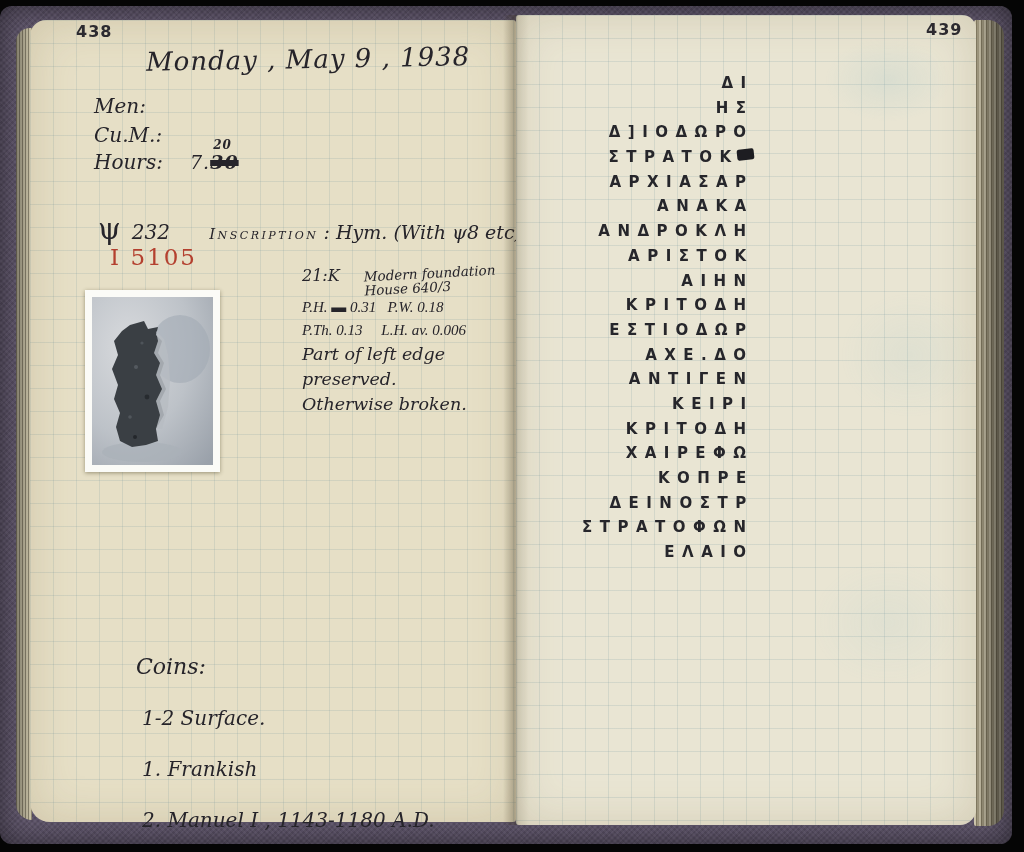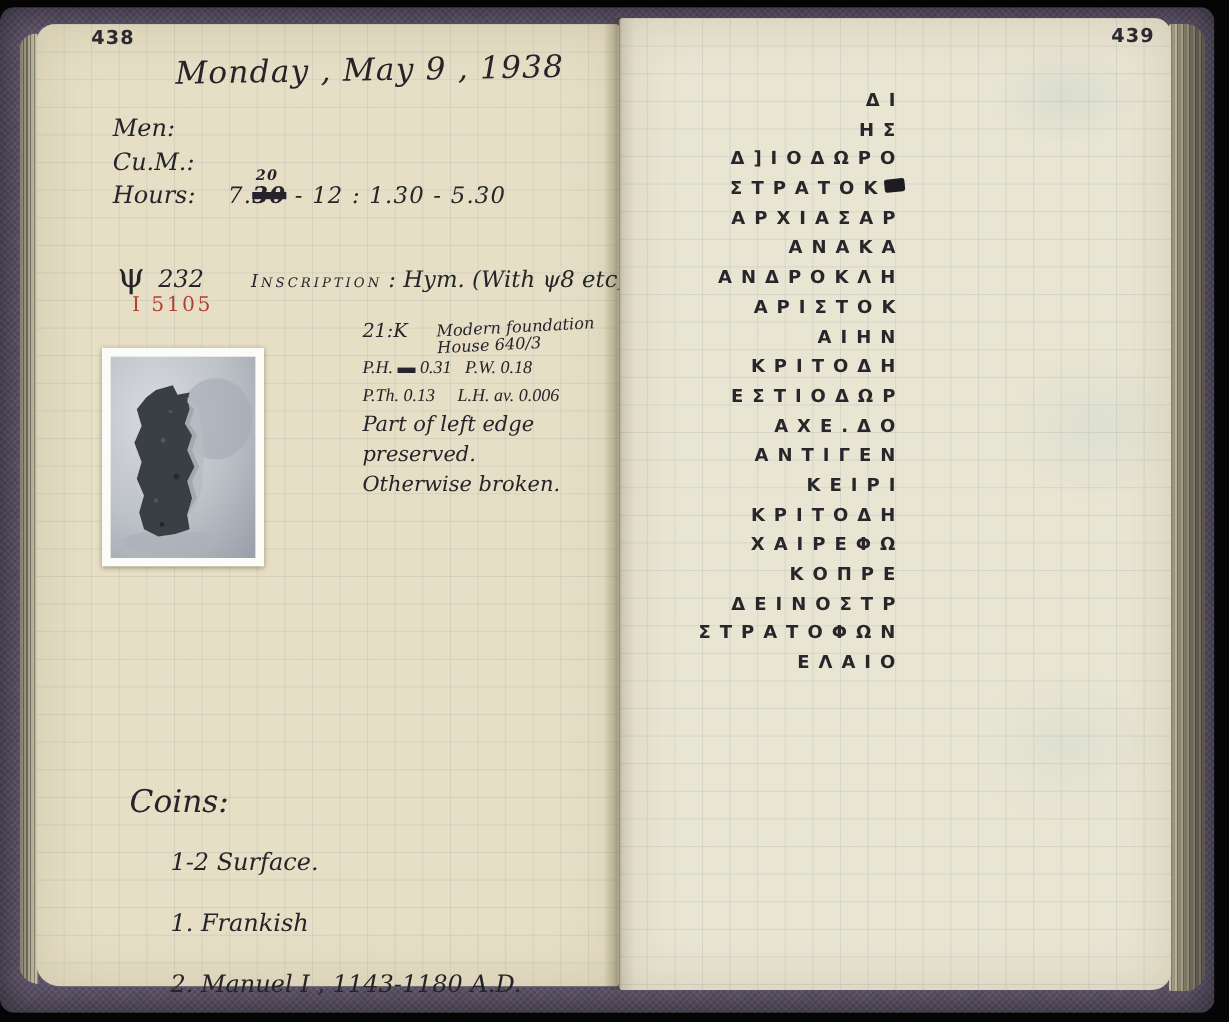--- a/index.html
+++ b/index.html
@@ -47,29 +47,29 @@
   .pagenum{font-family:"DejaVu Sans", sans-serif;font-weight:600;font-size:16px;letter-spacing:1px;color:#2c2a30;}
   .date-line{font-size:26px;transform:rotate(-1deg);letter-spacing:1px;}
   .lab{font-size:20px;}
   .hours-val{font-size:19px;letter-spacing:1px;}
   .struck{position:relative;text-decoration:line-through;text-decoration-thickness:6px;font-weight:700;}
   .sup20{position:absolute;top:-13px;left:3px;font-size:12px;text-decoration:none;font-weight:700;}
   .psi{font-size:29px;font-style:normal;font-family:"DejaVu Serif",serif;}
   .psi-num{font-size:20px;font-style:italic;}
   .insc-caps{font-variant:small-caps;font-size:15px;letter-spacing:2.5px;font-style:italic;}
   .insc-rest{font-size:19px;font-style:italic;}
-  .red-ink{color:#b4402f;font-size:17px;letter-spacing:2px;font-family:"DejaVu Serif",serif;}
+  .red-ink{color:#b4402f;font-size:23px;letter-spacing:2px;font-family:"DejaVu Serif",serif;}
   .notes{position:absolute;left:272px;top:246px;width:225px;font-size:15px;}
   .fs-row{display:flex;gap:24px;align-items:flex-start;margin-bottom:2px;}
   .fs-label{font-style:italic;font-size:16px;}
   .fs-stack{display:flex;flex-direction:column;line-height:14px;transform:rotate(-3deg);}
   .fs-stack span{font-style:italic;font-size:13.5px;}
   .meas{white-space:pre;font-style:italic;font-size:15px;line-height:23px;font-family:Liberation Serif, serif;}
   .cond{font-style:italic;font-size:17.5px;line-height:25px;}
-  .coins-h{font-size:26px;}
+  .coins-h{font-size:22px;margin-left:28px;}
   .coins-item{font-size:20px;}
   
   .photo-card{position:absolute;left:55px;top:270px;width:135px;height:182px;background:#fbfbf7;
         box-shadow:0 1px 4px rgba(60,50,20,.45);padding:7px;box-sizing:border-box;}
   .photo-card svg{display:block;width:121px;height:168px;}
   
   .greek-block{position:absolute;left:66px;top:56px;}
   .g-line{font-family:"DejaVu Sans", sans-serif;font-weight:700;font-size:15px;
         letter-spacing:7.5px;line-height:24.7px;height:24.7px;color:#26262b;white-space:nowrap;text-align:right;}
   .ind-0{margin-left:0;} .ind-2{margin-left:44px;} .ind-5{margin-left:128px;}
@@ -87,21 +87,21 @@
   <div class="page page-left">
     <div class="abs pagenum" style="left:46px;top:2px;">438</div>
 
     <div class="abs hand date-line" style="left:116px;top:24px;">Monday , May 9 , 1938</div>
 
     <div class="abs hand lab" style="left:64px;top:74px;">Men:</div>
     <div class="abs hand lab" style="left:64px;top:103px;">Cu.M.:</div>
 
     <div class="abs" style="left:64px;top:130px;">
       <span class="hand lab">Hours:</span>
-      <span class="hand hours-val" style="margin-left:22px;"><span>7.</span><span class="struck"><span>30</span><span class="sup20">20</span></span><span> - 12 : 1.30 - 5.30</span></span>
+      <span class="hand hours-val" style="margin-left:22px;"><span>7.</span><span class="struck"><span>30</span><span class="sup20">20</span></span></span>
     </div>
 
     <div class="abs" style="left:68px;top:192px;">
       <span class="psi">ψ</span>
       <span class="psi-num" style="margin-left:6px;">232</span>
       <span class="insc-caps" style="margin-left:34px;">Inscription</span>
       <span class="insc-rest">: Hym. (With ψ8 etc)</span>
     </div>
     <div class="abs red-ink" style="left:80px;top:224px;">I 5105</div>
 

